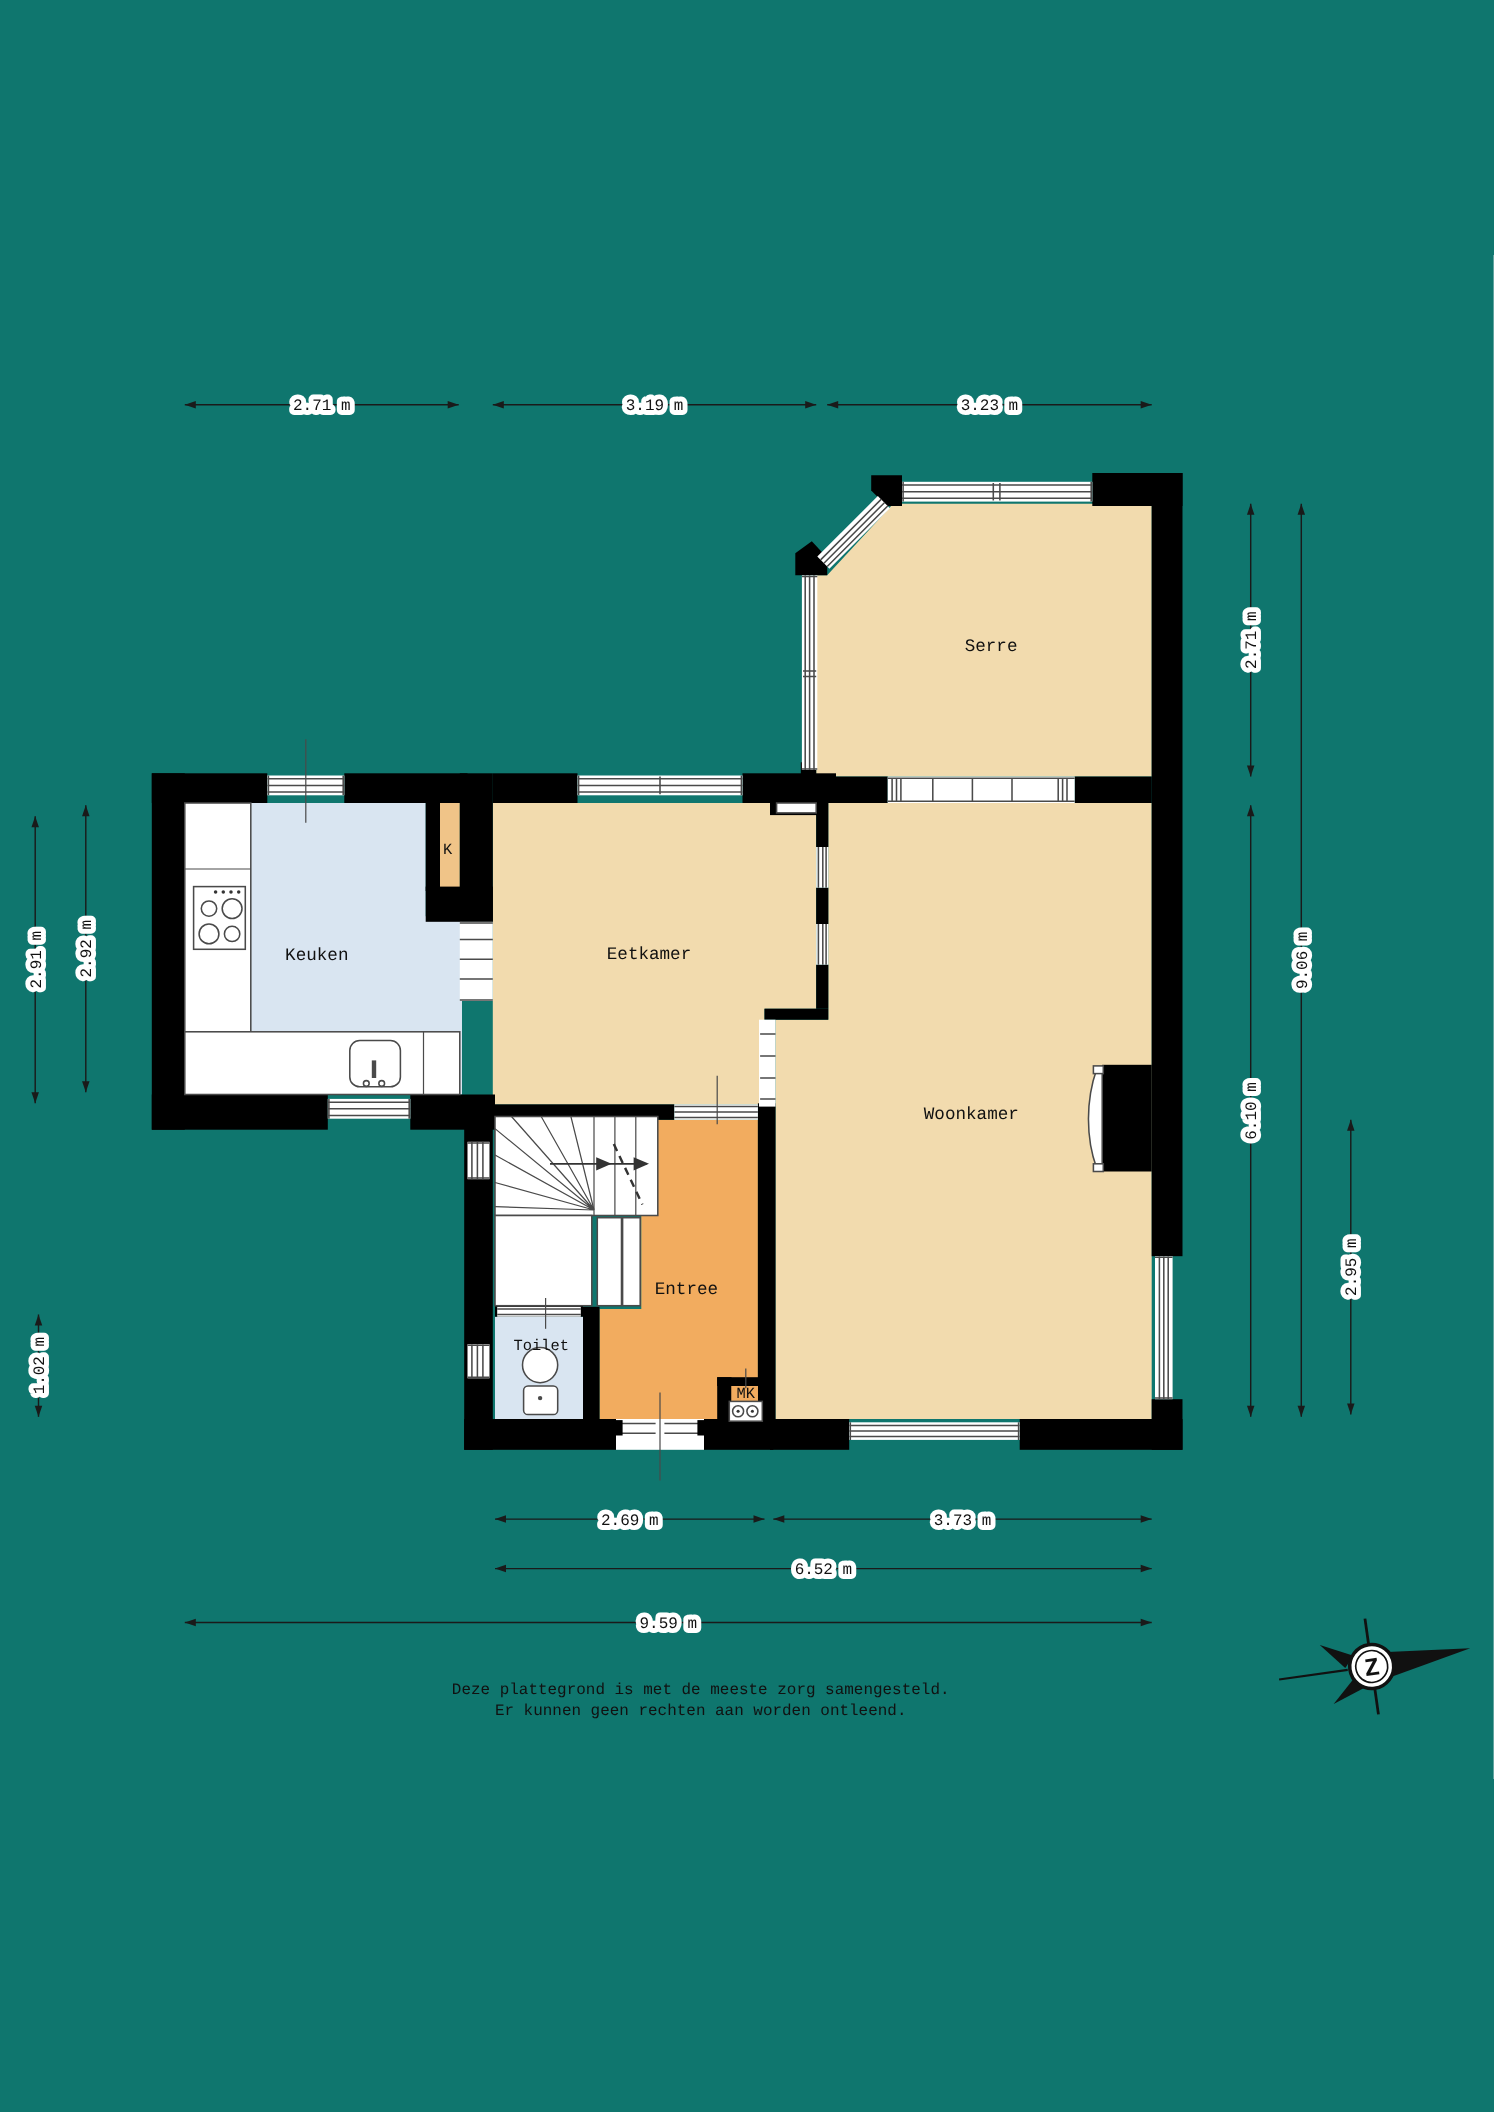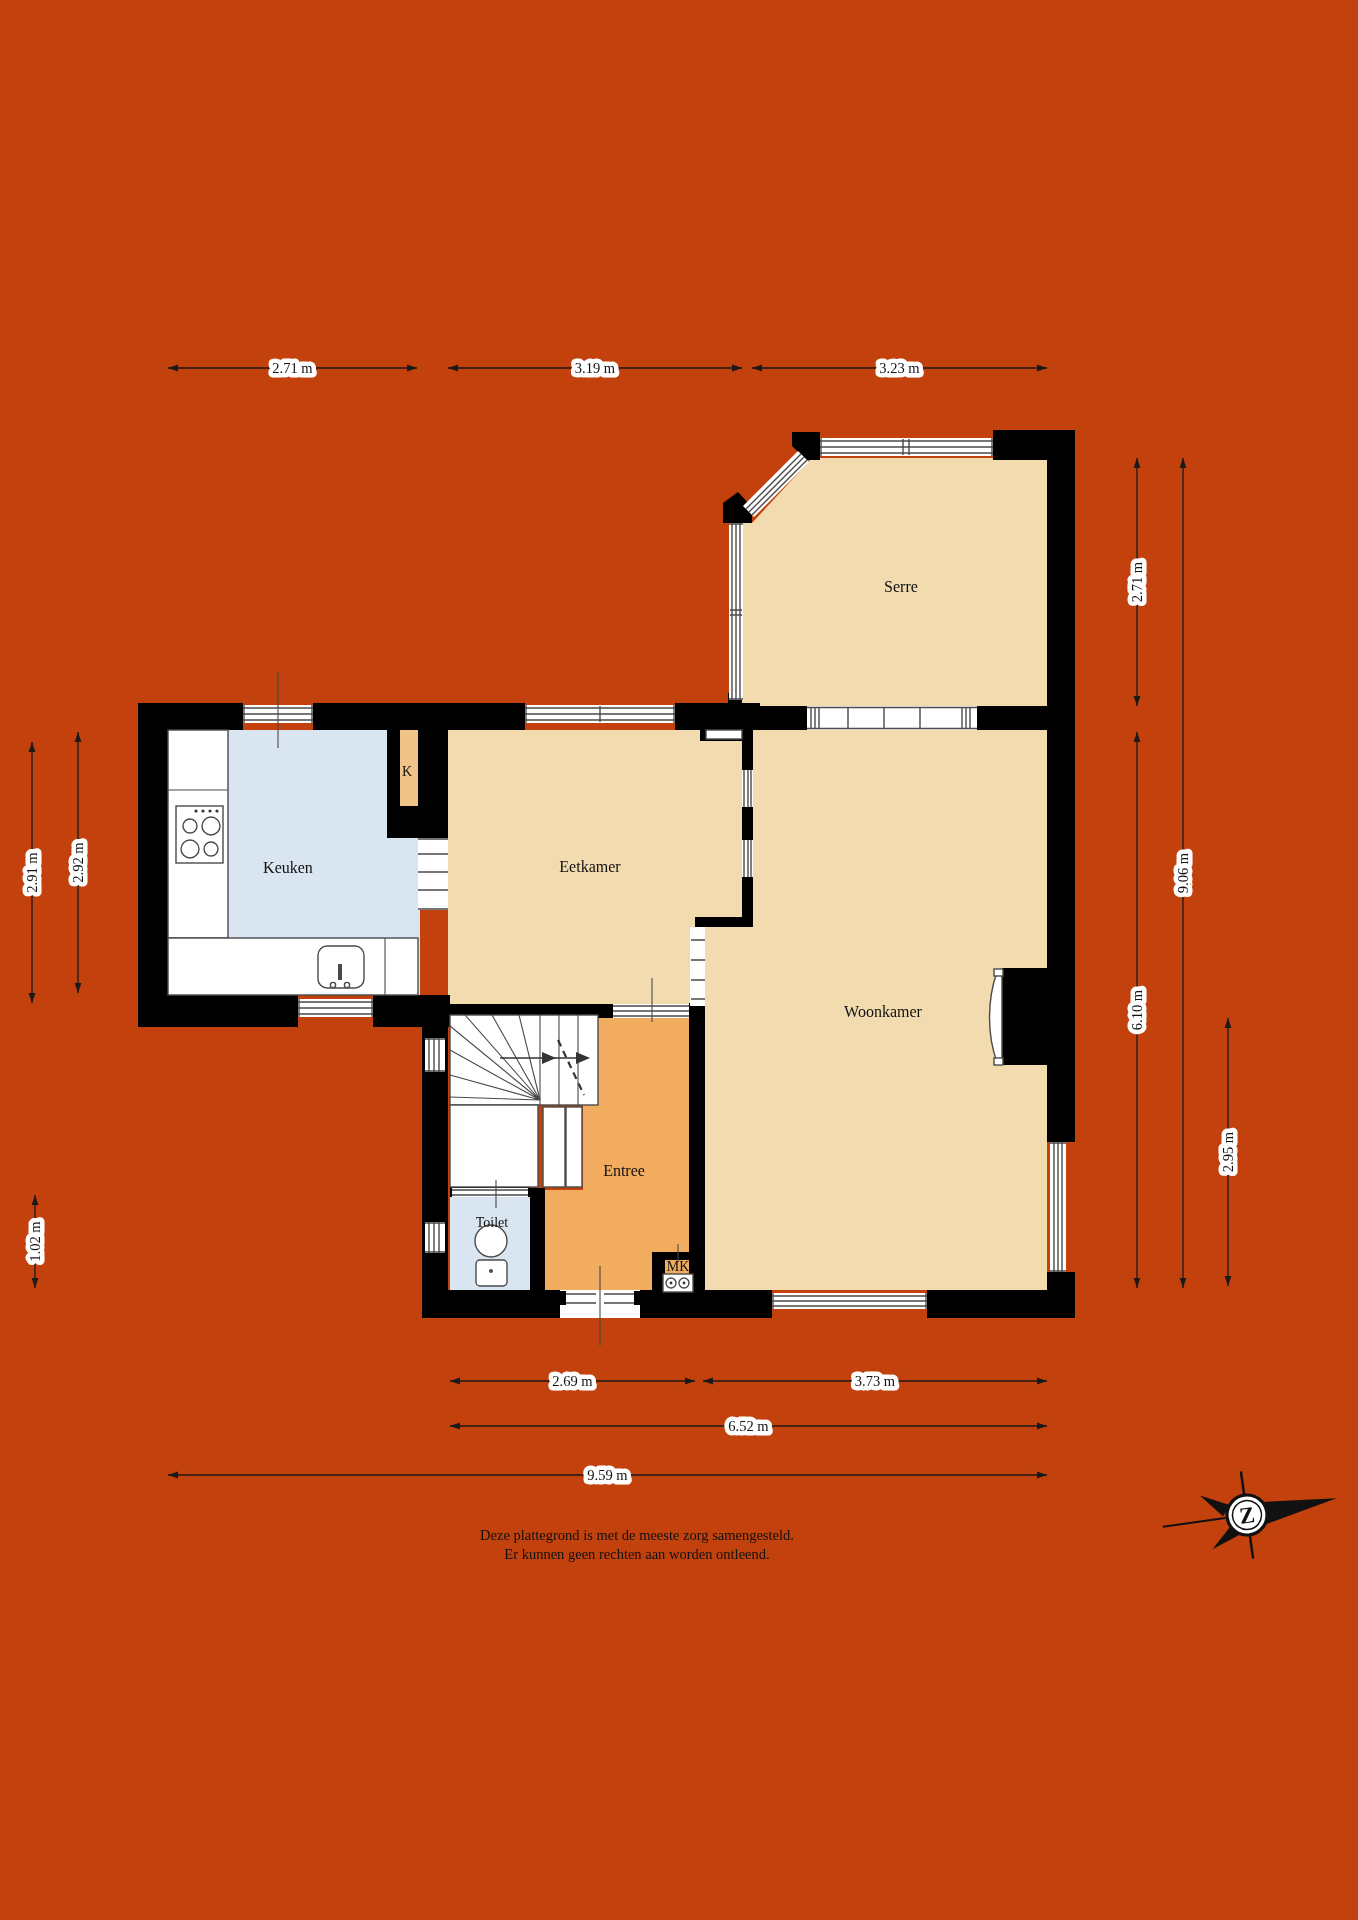--- a/index.html
+++ b/index.html
@@ -1,17 +1,17 @@
 <!DOCTYPE html>
 <html style="--floor-tan: #F2DBAE; --floor-blue: #D9E5F1; --floor-orange: #F2AC5F; --floor-closet: #F0C488; --wall: #000000;"><head>
 <meta charset="utf-8">
 <style>
   html,body{margin:0;padding:0;background:#ffffff;}
-  .page{position:relative;width:1358px;height:1920px;background:#c2410c;overflow:hidden;
-        font-family:Liberation Serif, serif;}
+  .page{position:relative;width:1358px;height:1920px;background:#0f766e;overflow:hidden;
+        font-family:Liberation Mono, monospace;}
   svg{display:block;}
   .wall{fill:var(--wall);stroke:none;}
   .floor-tan{fill:var(--floor-tan);}
   .floor-blue{fill:var(--floor-blue);}
   .floor-orange{fill:var(--floor-orange);}
   .floor-closet{fill:var(--floor-closet);}
   .win{fill:#ffffff;stroke:none;}
   .winline{stroke:#4a4a4a;stroke-width:1.4;fill:none;}
   .thin{stroke:#4a4a4a;stroke-width:1.1;fill:none;}
   .fixture{fill:#ffffff;stroke:#4a4a4a;stroke-width:1.4;}

